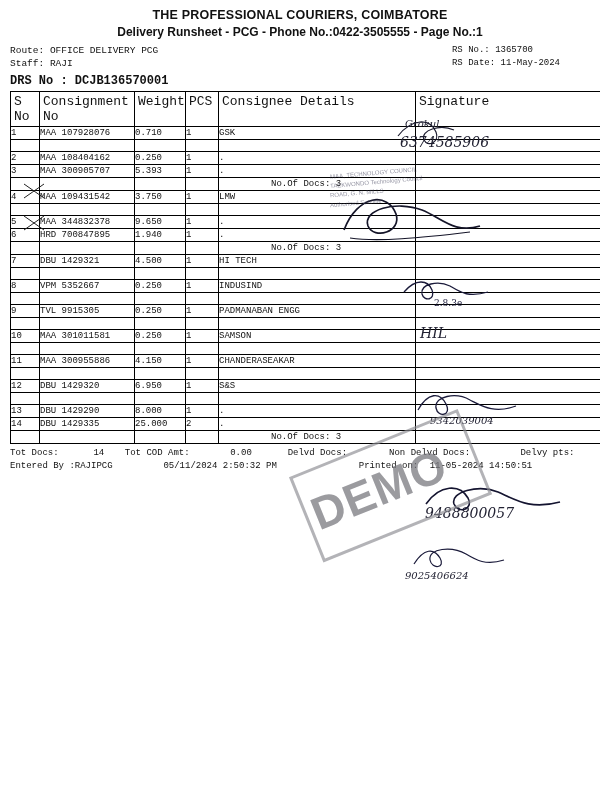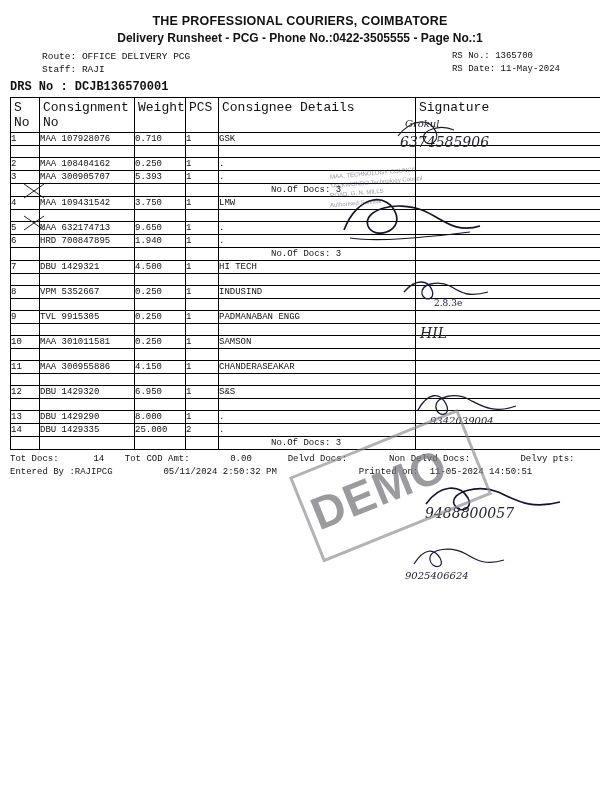--- a/index.html
+++ b/index.html
@@ -21,35 +21,33 @@
     height: 800px;
     box-sizing: border-box;
     padding: 8px 10px 0 10px;
   }
   .title {
     text-align: center;
     font-family: "Liberation Sans", sans-serif;
     font-weight: bold;
     font-size: 12.5px;
     letter-spacing: 0.2px;
-    margin-top: 6px;
   }
   .subtitle {
     text-align: center;
     font-family: "Liberation Sans", sans-serif;
     font-weight: bold;
     font-size: 12px;
     margin-top: 3px;
   }
   .meta {
     position: relative;
     margin-top: 5px;
     font-size: 9.5px;
     line-height: 13px;
-    margin-left: 32px;
   }
   .meta-left {
     display: inline-block;
   }
   .meta-right {
     position: absolute;
     right: 30px;
     top: 0;
     font-size: 9px;
     line-height: 13px;
@@ -283,21 +281,21 @@
         <tr class="spacer">
           <td class="cell num"></td>
           <td class="cell "></td>
           <td class="cell num"></td>
           <td class="cell num"></td>
           <td class="cell"></td>
           <td class="cell sig"></td>
         </tr>
         <tr>
           <td class="cell num">5</td>
-          <td class="cell ">MAA 632174713</td>
+          <td class="cell ">MAA 344832378</td>
           <td class="cell num">9.650</td>
           <td class="cell num">1</td>
           <td class="cell">.</td>
           <td class="cell sig"></td>
         </tr>
         <tr>
           <td class="cell num">6</td>
           <td class="cell ">HRD 700847895</td>
           <td class="cell num">1.940</td>
           <td class="cell num">1</td>

